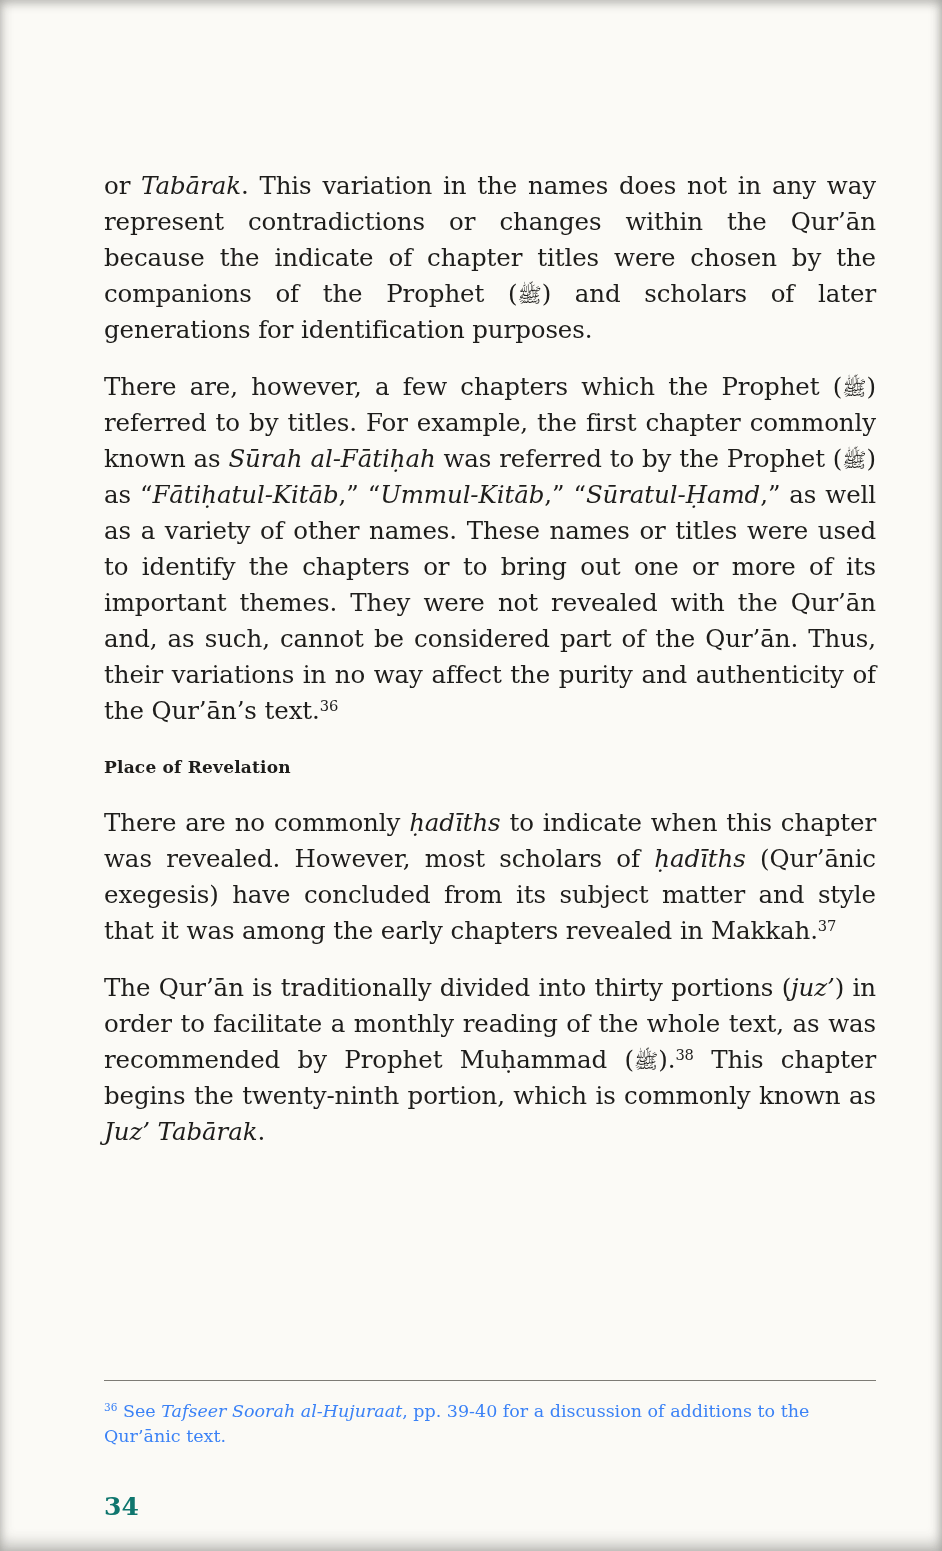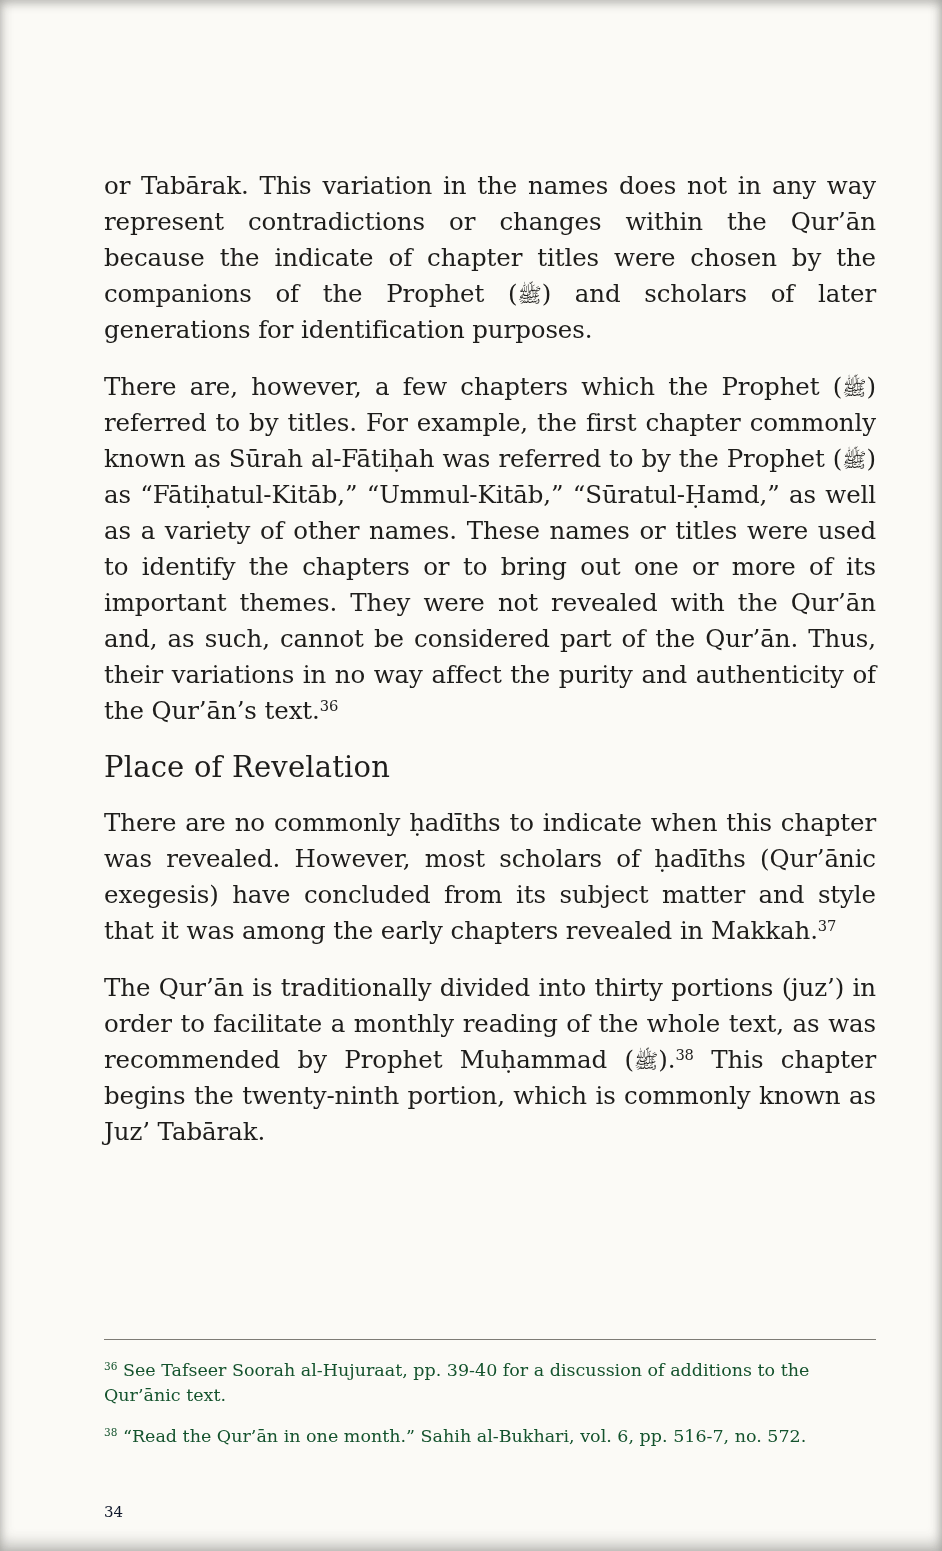--- a/index.html
+++ b/index.html
@@ -23,27 +23,27 @@
     color: #1e1d1b;
   }
   .body-text p {
     margin: 0 0 21px 0;
     font-size: 24.5px;
     line-height: 36px;
     text-align: justify;
     letter-spacing: -0.1px;
   }
   .body-text h2 {
-    font-size: 29px;
+    font-size: 17px;
     line-height: 34px;
-    font-weight: 400;
+    font-weight: 700;
     margin: 13px 0 21px 0;
     letter-spacing: 0.2px;
   }
-  .it { }
+  .it { font-style: italic; }
   sup {
     font-size: 0.6em;
     line-height: 0;
     vertical-align: baseline;
     position: relative;
     top: -0.55em;
   }
   .honorific {
     font-family: "DejaVu Sans", "Liberation Sans", sans-serif;
     font-size: 0.82em;
@@ -57,28 +57,29 @@
     border: none;
     border-top: 1.5px solid #7d7b75;
     margin: 0 0 18px 0;
     width: 100%;
   }
   .footnotes p {
     margin: 0 0 16px 0;
     font-size: 17.5px;
     line-height: 25px;
     text-align: left;
-    color: #14532d;
+    color: #3b82f6;
   }
   .page-number {
     position: absolute;
     left: 104px;
     bottom: 30px;
-    font-size: 15px;
-    color: #0f172a;
+    font-size: 25px;
+    color: #0f766e;
+    font-weight: bold;
   }
 </style>
 </head>
 <body>
 
 <div class="page">
 
   <div class="body-text">
     <p><span>or </span><span class="it">Tabārak</span><span>. This variation in the names does not in any way represent contradictions or changes within the Qur’ān because the indicate of chapter titles were chosen by the companions of the Prophet (</span><span class="honorific">ﷺ</span><span>) and scholars of later generations for identification purposes.</span></p>
 
@@ -92,18 +93,17 @@
   </div>
 
   <div class="spacer"></div>
 
   <div class="footnotes">
     <hr class="footnote-rule">
 
     <p class="footnote"><sup>36</sup><span> See </span><span class="it">Tafseer Soorah al-Hujuraat</span><span>, pp. 39-40 for a discussion of additions to the Qur’ānic text.</span></p>
 
 
-    <p class="footnote"><sup>38</sup><span> “</span><span class="it">Read the Qur’ān in one month.</span><span>” </span><span class="it">Sahih al-Bukhari</span><span>, vol. 6, pp. 516-7, no. 572.</span></p>
   </div>
 
   <div class="page-number">34</div>
 
 </div>
 
 </body></html>

